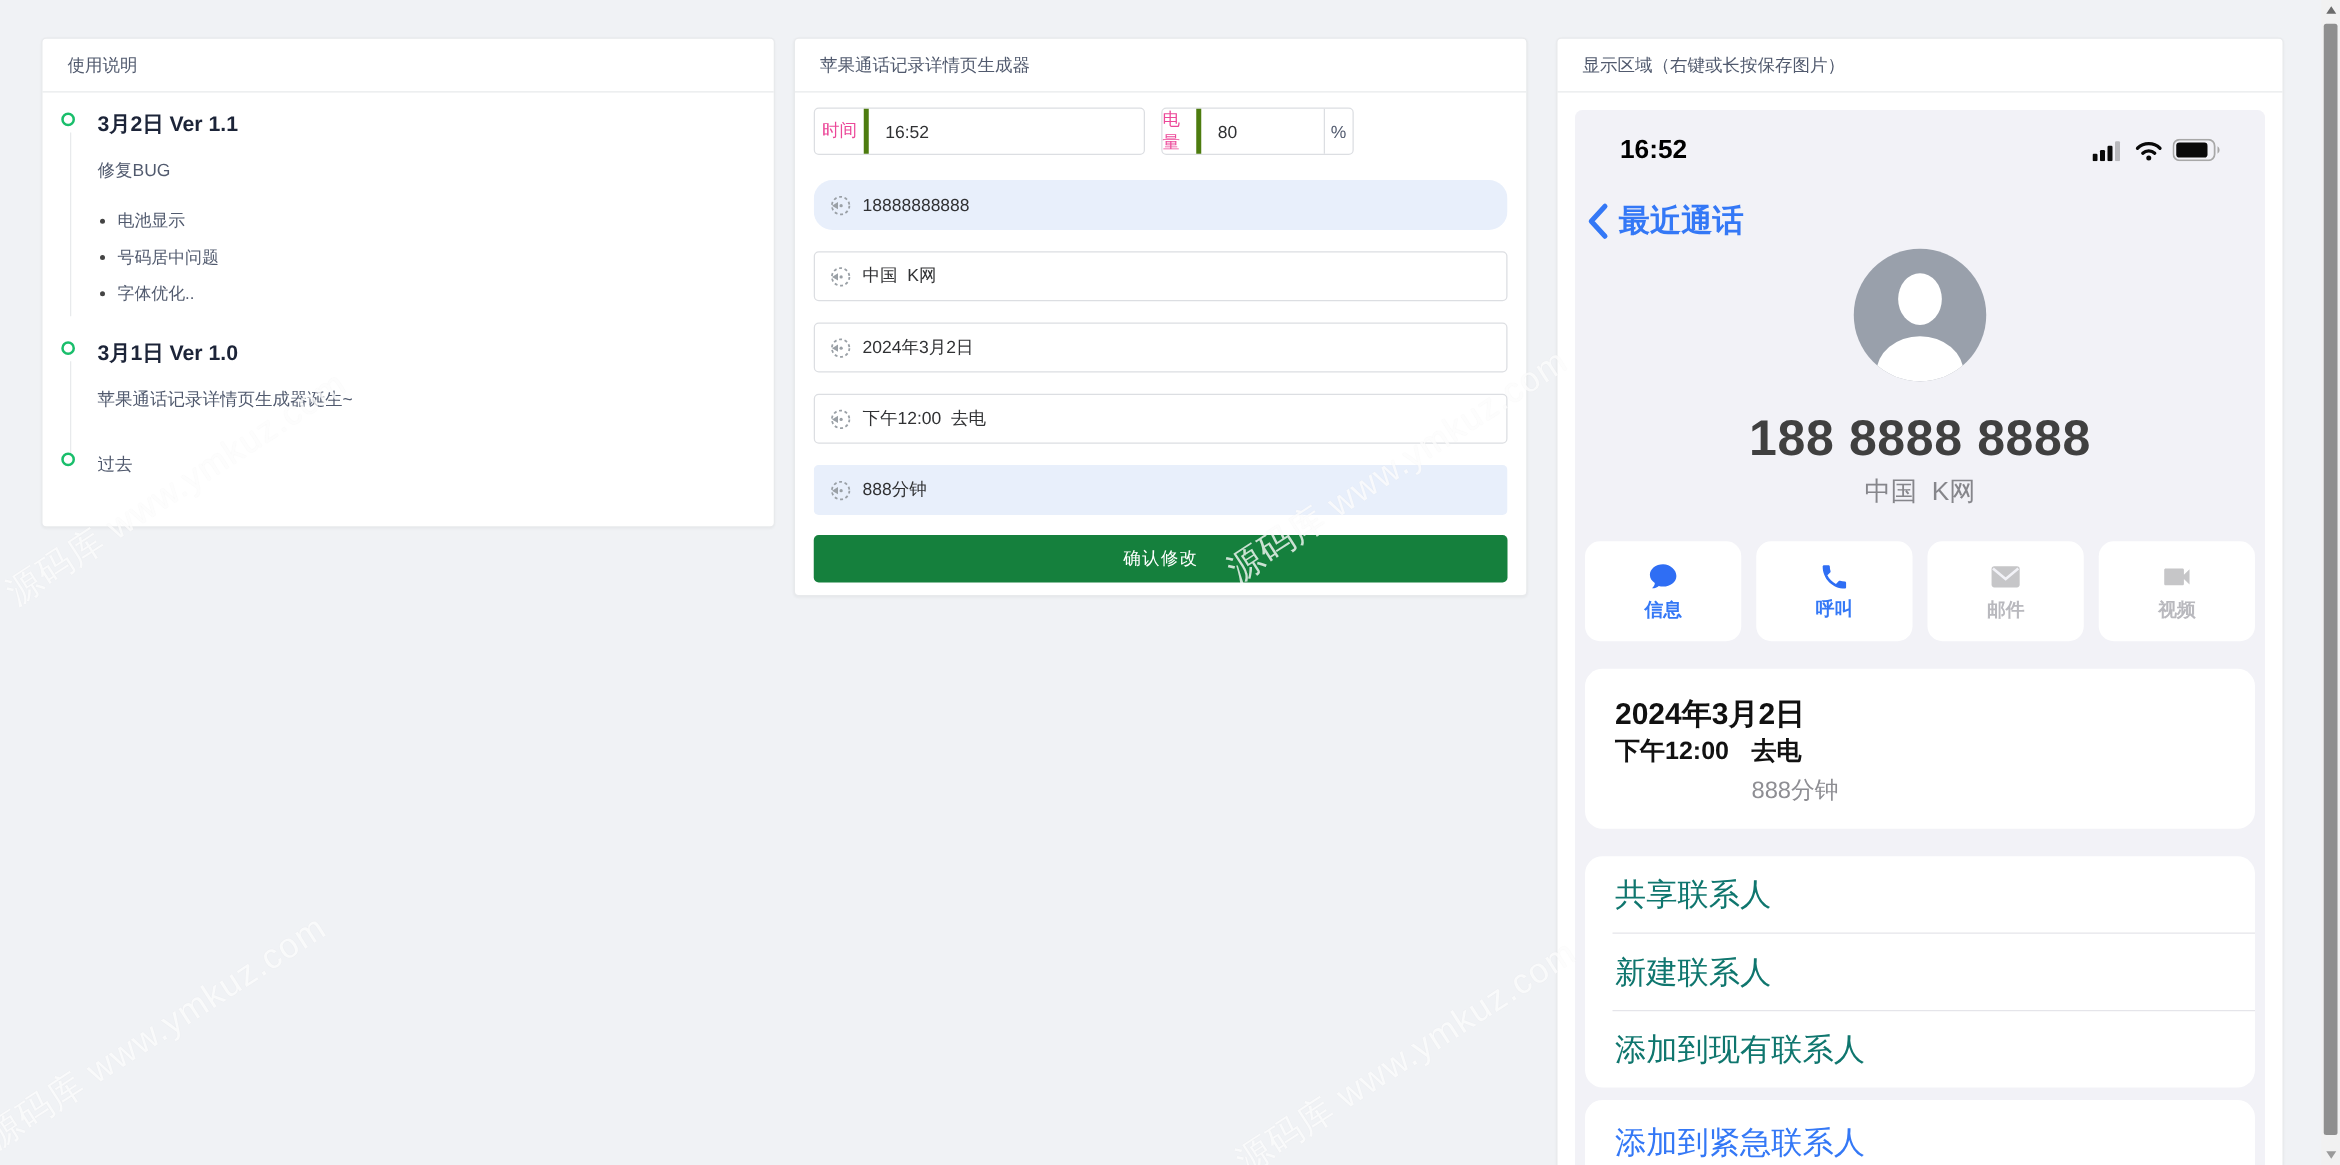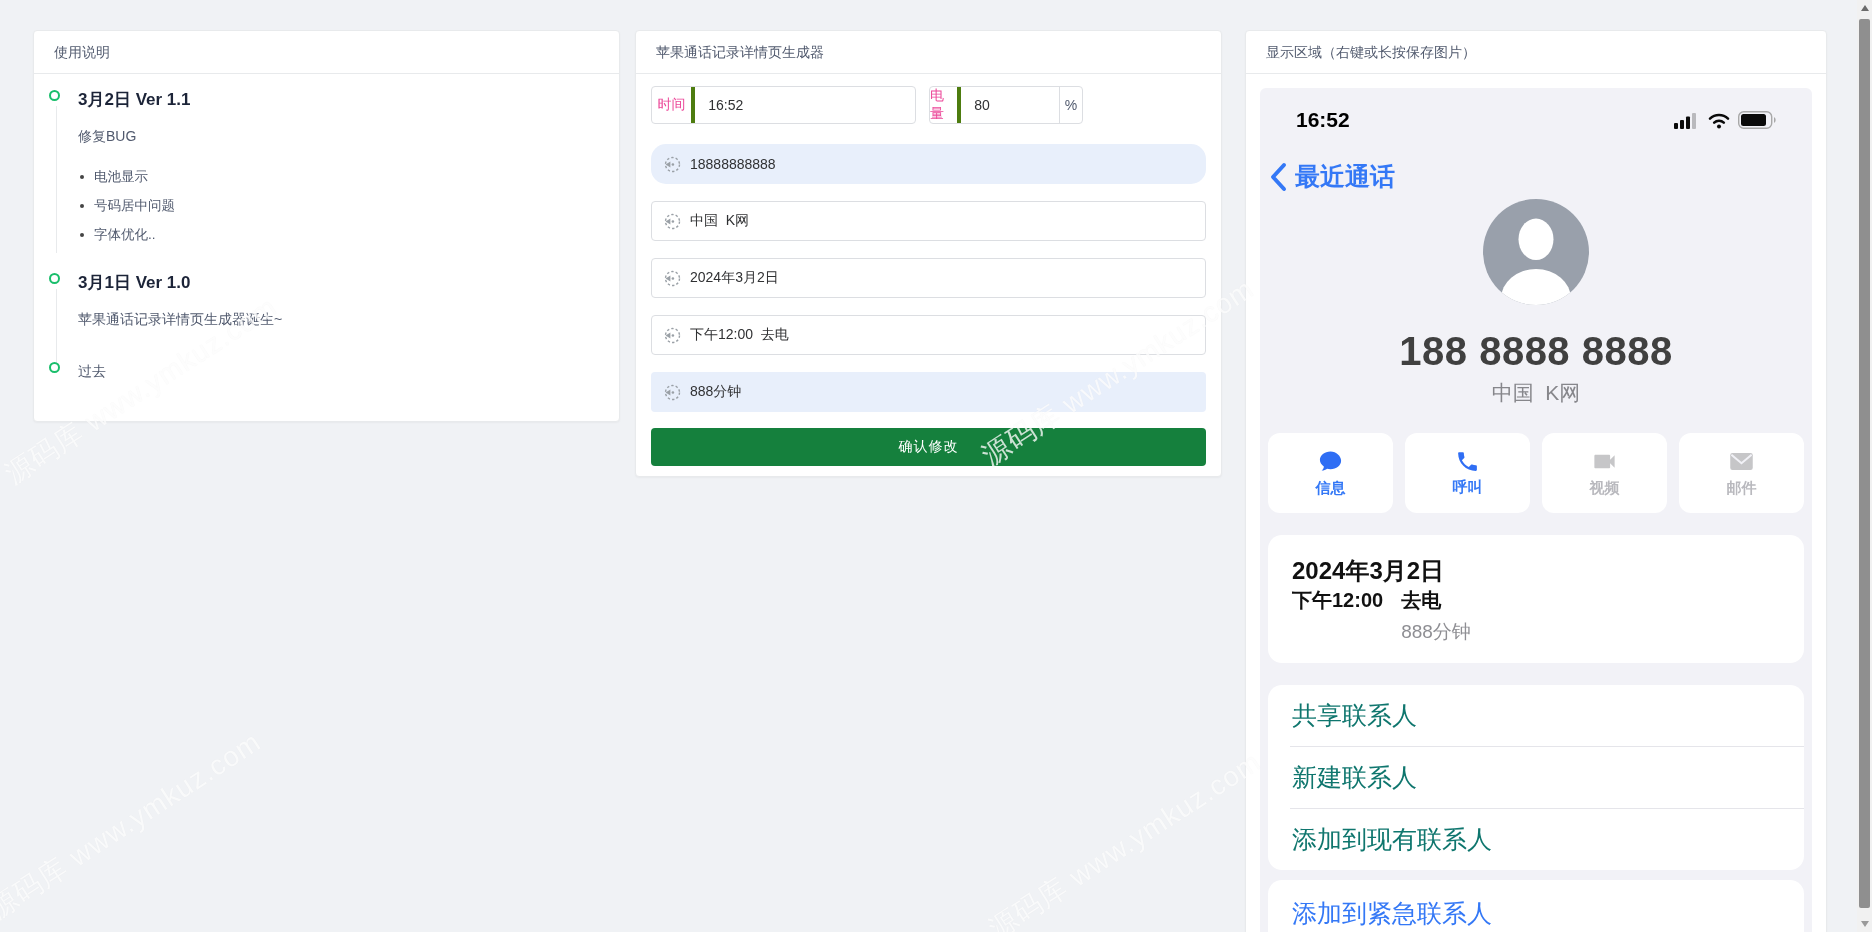--- a/index.html
+++ b/index.html
@@ -234,30 +234,30 @@
           <span class="act-label">信息</span>
         </div>
         <div class="act">
           <svg width="25" height="25" viewBox="0 0 24 24">
               <path d="M6.62 10.79c1.44 2.83 3.76 5.14 6.59 6.59l2.2-2.2c.27-.27.67-.36 1.02-.24 1.12.37 2.33.57 3.57.57.55 0 1 .45 1 1V20c0 .55-.45 1-1 1-9.39 0-17-7.61-17-17 0-.55.45-1 1-1h3.5c.55 0 1 .45 1 1 0 1.25.2 2.45.57 3.57.11.35.03.74-.25 1.02l-2.2 2.2z" fill="#2f6ef4"></path>
             </svg>
           <span class="act-label">呼叫</span>
         </div>
         <div class="act disabled">
           <svg width="27" height="27" viewBox="0 0 24 24">
-              <path d="M17 10.5V7c0-.55-.45-1-1-1H4c-.55 0-1 .45-1 1v10c0 .55.45 1 1 1h12c.55 0 1-.45 1-1v-3.5l4 4v-11l-4 4z" fill="#c6c6c8"></path>
-            </svg>
-          <span class="act-label">视频</span>
+              <rect x="2" y="4.5" width="20" height="15" rx="2" fill="#c6c6c8"></rect>
+              <polyline points="3,6 12,13.5 21,6" fill="none" stroke="#f2f2f7" stroke-width="1.8"></polyline>
+            </svg>
+          <span class="act-label">邮件</span>
         </div>
         <div class="act disabled">
           <svg width="27" height="27" viewBox="0 0 24 24">
-              <rect x="2" y="4.5" width="20" height="15" rx="2" fill="#c6c6c8"></rect>
-              <polyline points="3,6 12,13.5 21,6" fill="none" stroke="#f2f2f7" stroke-width="1.8"></polyline>
-            </svg>
-          <span class="act-label">邮件</span>
+              <path d="M17 10.5V7c0-.55-.45-1-1-1H4c-.55 0-1 .45-1 1v10c0 .55.45 1 1 1h12c.55 0 1-.45 1-1v-3.5l4 4v-11l-4 4z" fill="#c6c6c8"></path>
+            </svg>
+          <span class="act-label">视频</span>
         </div>
       </div>
 
       <div class="record-card">
         <div class="rec-date">2024年3月2日</div>
         <div class="rec-grid">
           <span class="rec-time">下午12:00</span>
           <span class="rec-type">去电</span>
           <span class="rec-dur">888分钟</span>
         </div>

